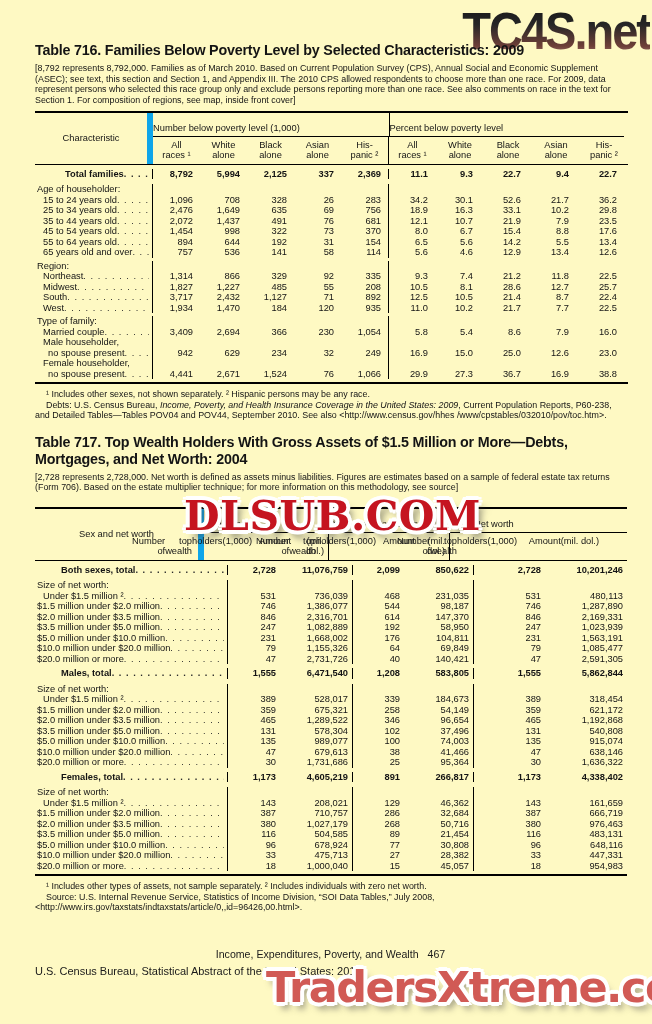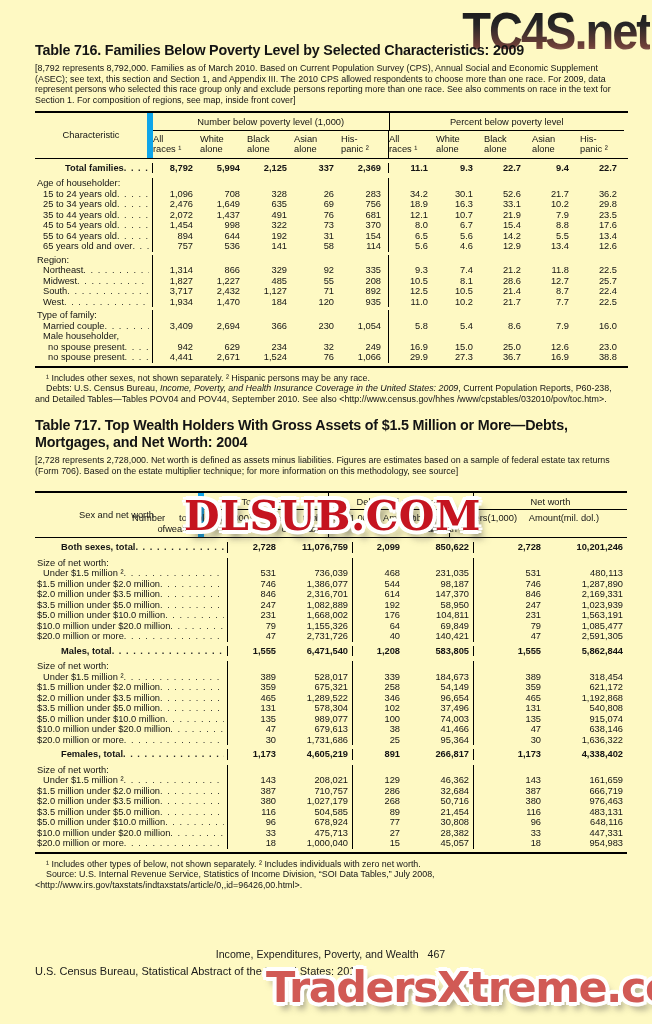--- a/index.html
+++ b/index.html
@@ -14,26 +14,26 @@
 
   .tbl{font-size:9.3px;line-height:10.5px;border-bottom:2.5px solid #000;padding-bottom:3px}
   #t716{width:593px}
   #t717{width:592px}
   .thead{display:flex;align-items:stretch;border-top:2.5px solid #000;border-bottom:1.5px solid #000}
   .stub-h{display:flex;align-items:center;justify-content:center;border-right:6px solid #0ea5e9}
   #t716 .stub-h{width:118px}
   #t717 .stub-h{width:193px}
   .head-right{flex:1}
   .group-row{display:flex}
-  .gcell{text-align:center;border-bottom:1px solid #000;padding:4px 0 2px}
+  .gcell{text-align:left;border-bottom:1px solid #000;padding:10px 0 2px}
   #t716 .gcell{width:235.5px}
   .g717-0{width:124px}.g717-1{width:145px}.g717-2{width:154px}
   .gd{border-left:1px solid #000}
   .col-row{display:flex}
-  .hc{width:47px;padding:3px 0 3px}
+  .hc{width:47px;text-align:center;padding:3px 0 3px}
   .hc2{width:48px}
   .sc{display:flex;flex-direction:row;justify-content:flex-end;text-align:right;
       padding-top:3px;padding-bottom:3px}
   .s-0-0{width:55px;padding-right:7px}.s-0-1{width:69px;padding-right:4px}
   .s-1-0{width:55px;padding-right:7px}.s-1-1{width:66px;padding-right:4px}
   .s-2-0{width:75px;padding-right:7px}.s-2-1{width:79px;padding-right:4px}
 
   .trow{display:flex;align-items:stretch}
   .trow .stub{display:flex;align-items:flex-end;overflow:hidden;border-right:1px solid #000;
               padding-right:3px}
@@ -416,20 +416,35 @@
             <div class="cell c">629</div>
             <div class="cell c">234</div>
             <div class="cell c">32</div>
             <div class="cell c">249</div>
             <div class="cell c gd">16.9</div>
             <div class="cell p">15.0</div>
             <div class="cell p">25.0</div>
             <div class="cell p">12.6</div>
             <div class="cell p">23.0</div>
           </div>
+          <div class="trow label">
+            <div class="stub">
+              <span class="lbl">Female householder,</span>
+            </div>
+            <div class="cell c"></div>
+            <div class="cell c"></div>
+            <div class="cell c"></div>
+            <div class="cell c"></div>
+            <div class="cell c"></div>
+            <div class="cell c gd"></div>
+            <div class="cell p"></div>
+            <div class="cell p"></div>
+            <div class="cell p"></div>
+            <div class="cell p"></div>
+          </div>
           <div class="trow item2">
             <div class="stub">
               <span class="lbl">no spouse present</span>
               <span class="dots"></span>
             </div>
             <div class="cell c">4,441</div>
             <div class="cell c">2,671</div>
             <div class="cell c">1,524</div>
             <div class="cell c">76</div>
             <div class="cell c">1,066</div>
@@ -816,21 +831,21 @@
             <div class="cell k1">1,000,040</div>
             <div class="cell k2 gd">15</div>
             <div class="cell k3">45,057</div>
             <div class="cell k4 gd">18</div>
             <div class="cell k5">954,983</div>
           </div>
         </div>
     </div>
 
     <div class="fn">
-      <p>¹ Includes other types of below, not shown separately. ² Includes individuals with zero net worth.</p>
+      <p>¹ Includes other types of assets, not sample separately. ² Includes individuals with zero net worth.</p>
       <p>Source: U.S. Internal Revenue Service, Statistics of Income Division, “SOI Data Tables,” July 2008, &lt;http://www.irs.gov/taxstats/indtaxstats/article/0,,id=96426,00.html&gt;.</p>
     </div>
 
   </div>
 
   <div class="wm wm-mid">DLSUB.COM</div>
 
   <div class="footer-right"><span>Income, Expenditures, Poverty, and Wealth</span><span class="pg">467</span></div>
   <div class="footer-left">U.S. Census Bureau, Statistical Abstract of the United States: 2012</div>
 

